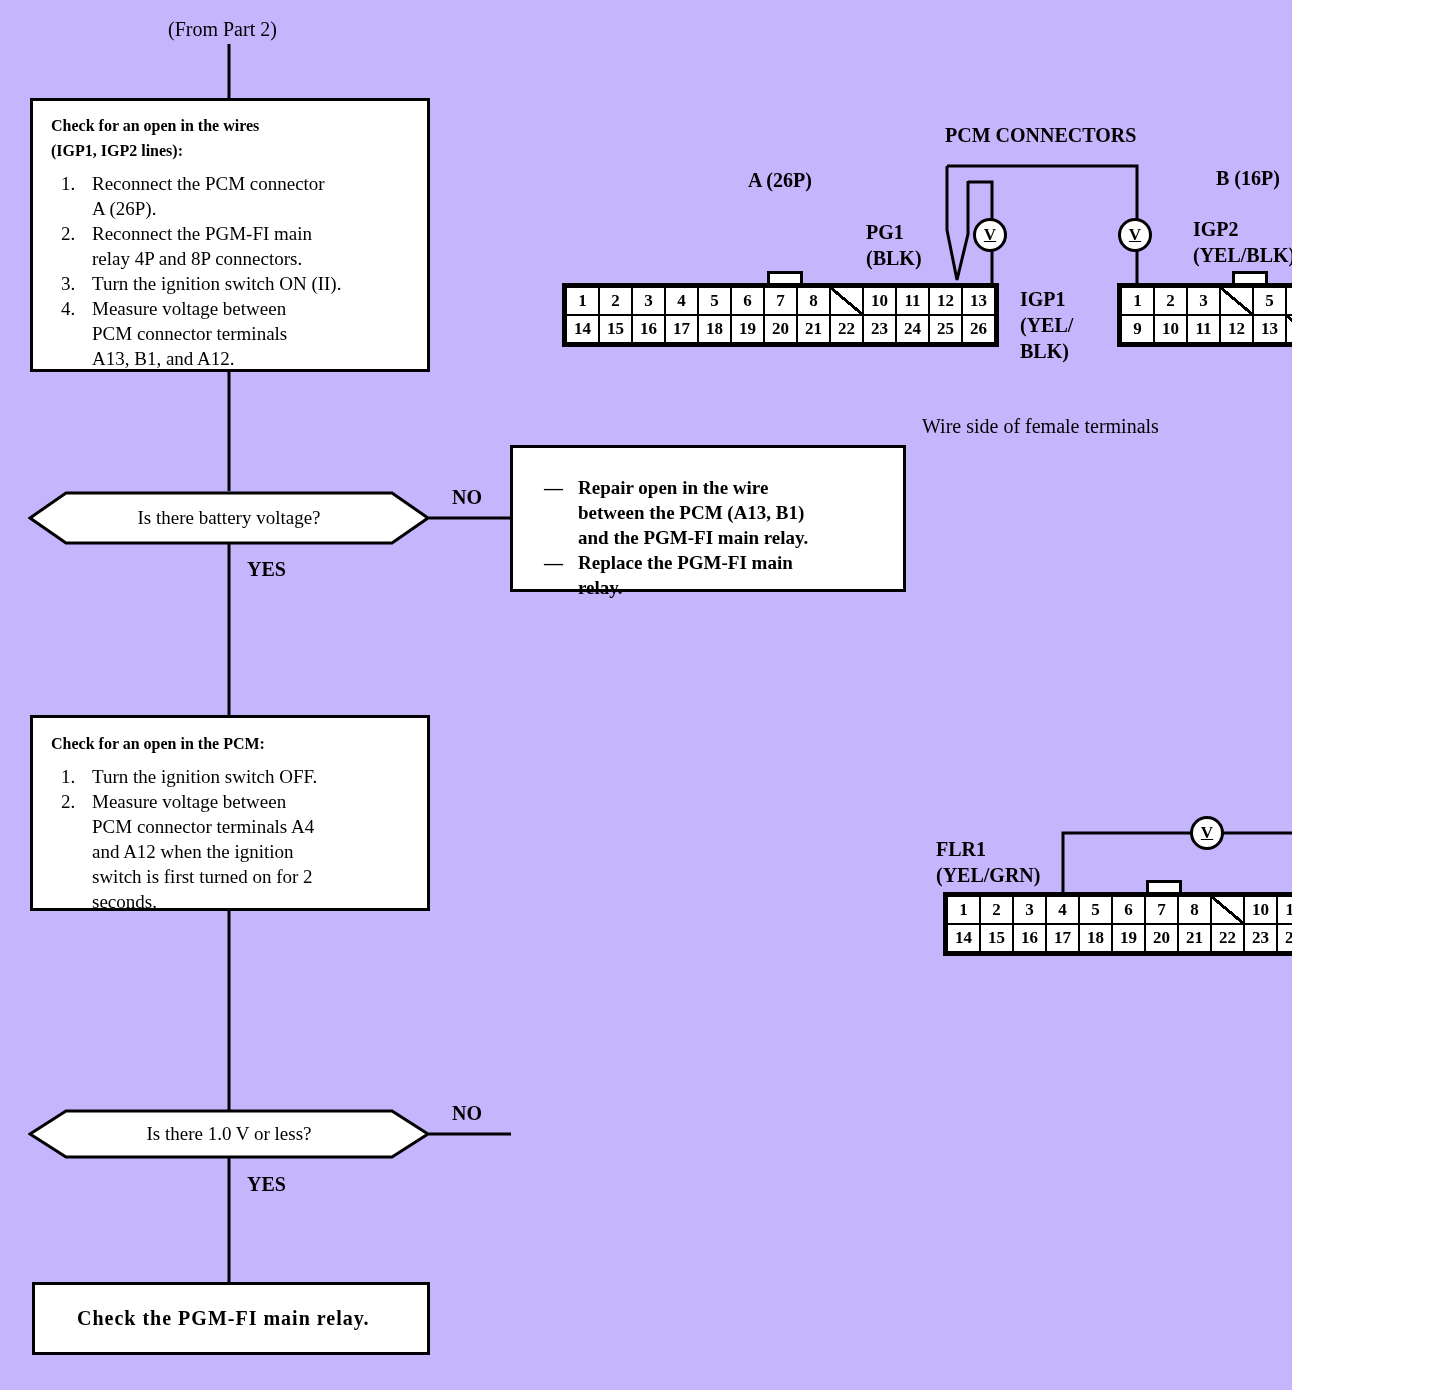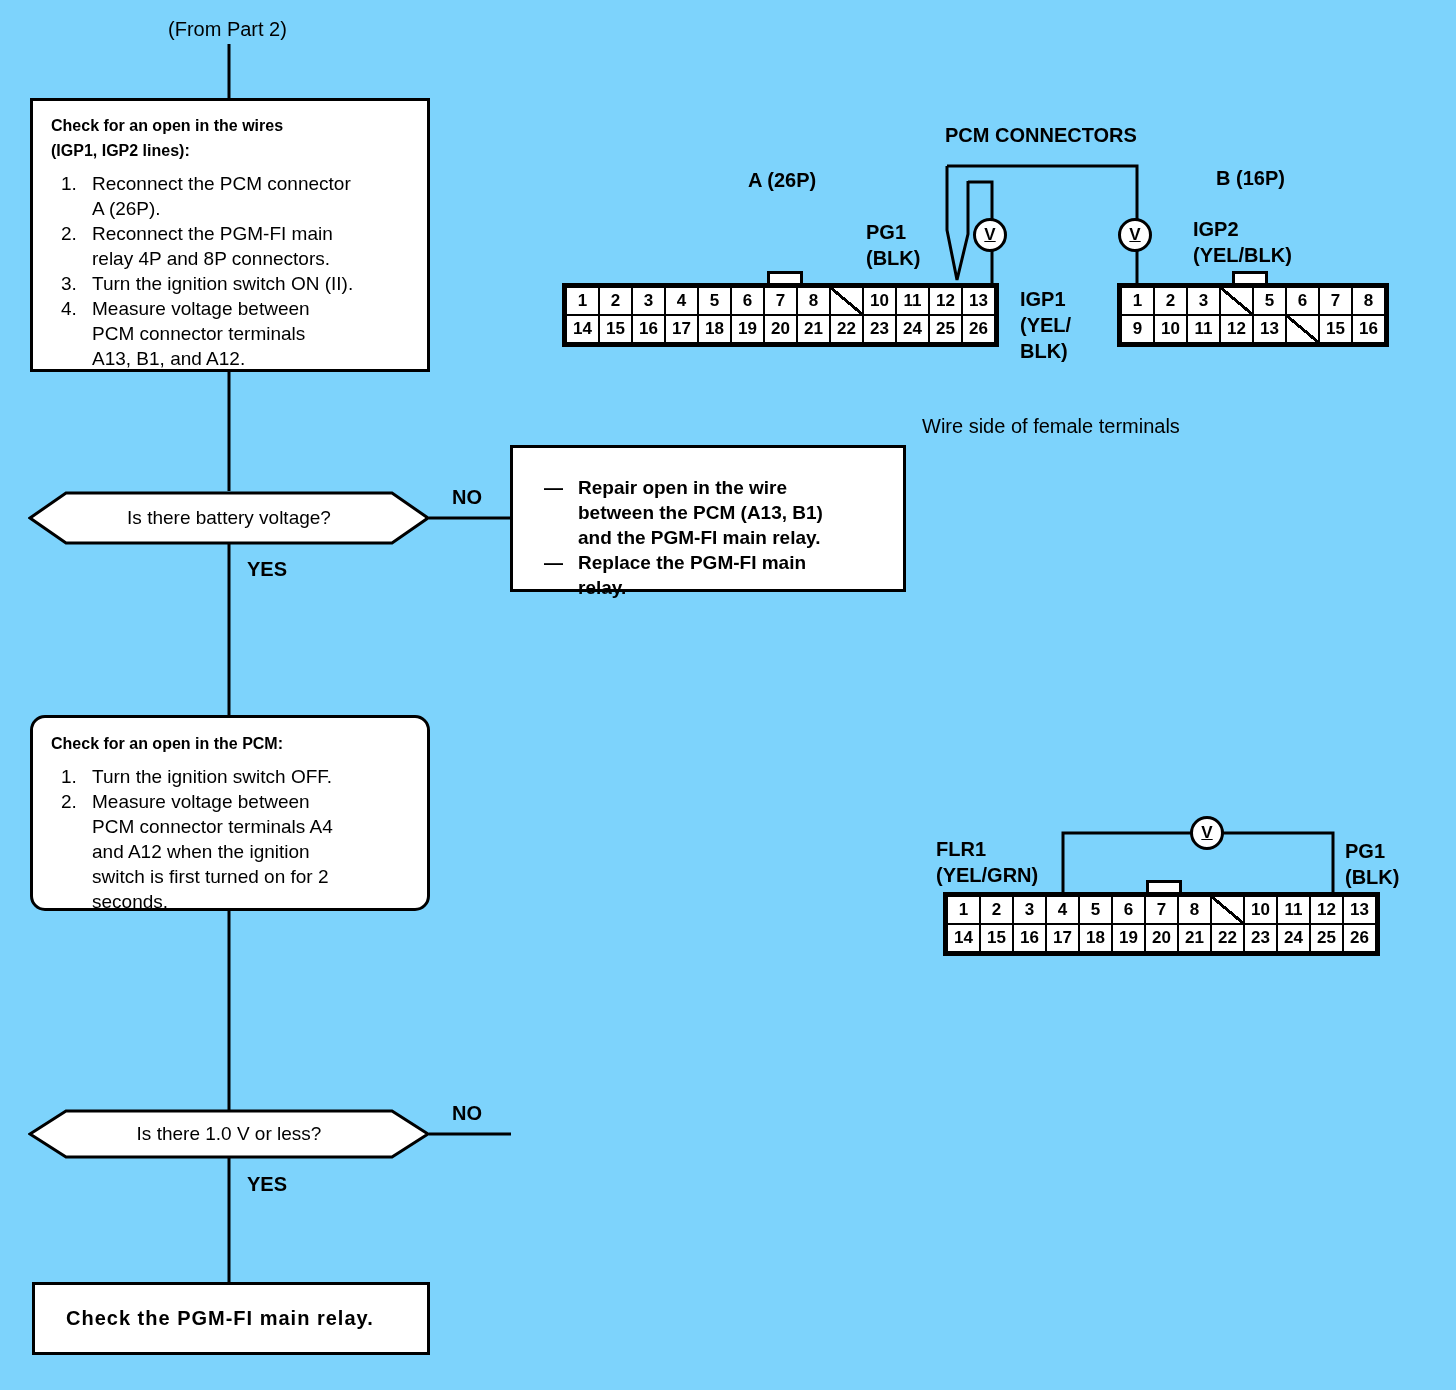--- a/index.html
+++ b/index.html
@@ -1,17 +1,17 @@
 <!DOCTYPE html>
 <html><head>
 <meta charset="utf-8">
 <style>
   html,body { margin:0; padding:0; background:#fff; }
   body { font-family: "Liberation Sans", sans-serif; color:#000; }
-  .canvas { position:relative; width:1456px; height:1390px; background:#7dd3fc; overflow:hidden; }
+  .canvas { position:relative; width:1292px; height:1390px; background:#c4b5fd; overflow:hidden;font-family:Liberation Serif, serif; }
 
   .lines { position:absolute; left:0; top:0; z-index:5; pointer-events:none; }
 
   .lbl { position:absolute; font-size:20px; line-height:26px; font-weight:700; white-space:pre-line; z-index:2; }
   .lbl.plain { font-weight:400; }
 
   .box { position:absolute; border:3px solid #000; background:#fff; box-sizing:border-box; z-index:1; }
   .box-title { font-weight:700; font-size:16px; line-height:25px; white-space:pre-line; }
 
   .step-list { list-style:none; margin:8px; padding:0; counter-reset:n; font-size:19px; line-height:25px; font-weight:400; }
@@ -79,21 +79,21 @@
   <div class="box" style="left:510px; top:445px; width:396px; height:147px; padding:11px 10px 0 12px;">
     <ul class="dash-list">
         <li class="repair-item">Repair open in the wire
 between the PCM (A13, B1)
 and the PGM-FI main relay.</li>
         <li class="repair-item">Replace the PGM-FI main
 relay.</li>
       </ul>
   </div>
 
-  <div class="box" style="left:30px; top:715px; width:400px; height:196px; padding:13px 14px 0 18px;border-radius:15px;">
+  <div class="box" style="left:30px; top:715px; width:400px; height:196px; padding:13px 14px 0 18px;">
     <div class="box-title">Check for an open in the PCM:</div>
     <ol class="step-list">
         <li class="step-item">Turn the ignition switch OFF.</li>
         <li class="step-item">Measure voltage between
 PCM connector terminals A4
 and A12 when the ignition
 switch is first turned on for 2
 seconds.</li>
       </ol>
   </div>
@@ -101,21 +101,21 @@
   <div class="hex" style="left:28px; top:1108px; width:402px; height:52px;">
     <svg width="402" height="52" viewBox="0 0 402 52">
       <polygon points="2,26 38,3 364,3 400,26 364,49 38,49" fill="#fff" stroke="#000" stroke-width="3"></polygon>
     </svg>
     <div class="hex-text">Is there 1.0 V or less?</div>
   </div>
   <div class="lbl" style="left:452px; top:1100px;">NO</div>
   <div class="lbl" style="left:247px; top:1171px;">YES</div>
 
 
-  <div class="box" style="left:32px; top:1282px; width:398px; height:73px; display:flex; align-items:center; padding-left:31px;">
+  <div class="box" style="left:32px; top:1282px; width:398px; height:73px; display:flex; align-items:center; padding-left:42px;">
     <div class="final-text">Check the PGM-FI main relay.</div>
   </div>
 
   <div class="lbl" style="left:945px; top:122px;">PCM CONNECTORS</div>
   <div class="lbl" style="left:748px; top:167px;">A (26P)</div>
   <div class="lbl" style="left:1216px; top:165px;">B (16P)</div>
   <div class="lbl" style="left:866px; top:219px;">PG1
 (BLK)</div>
   <div class="lbl" style="left:1020px; top:286px;">IGP1
 (YEL/

